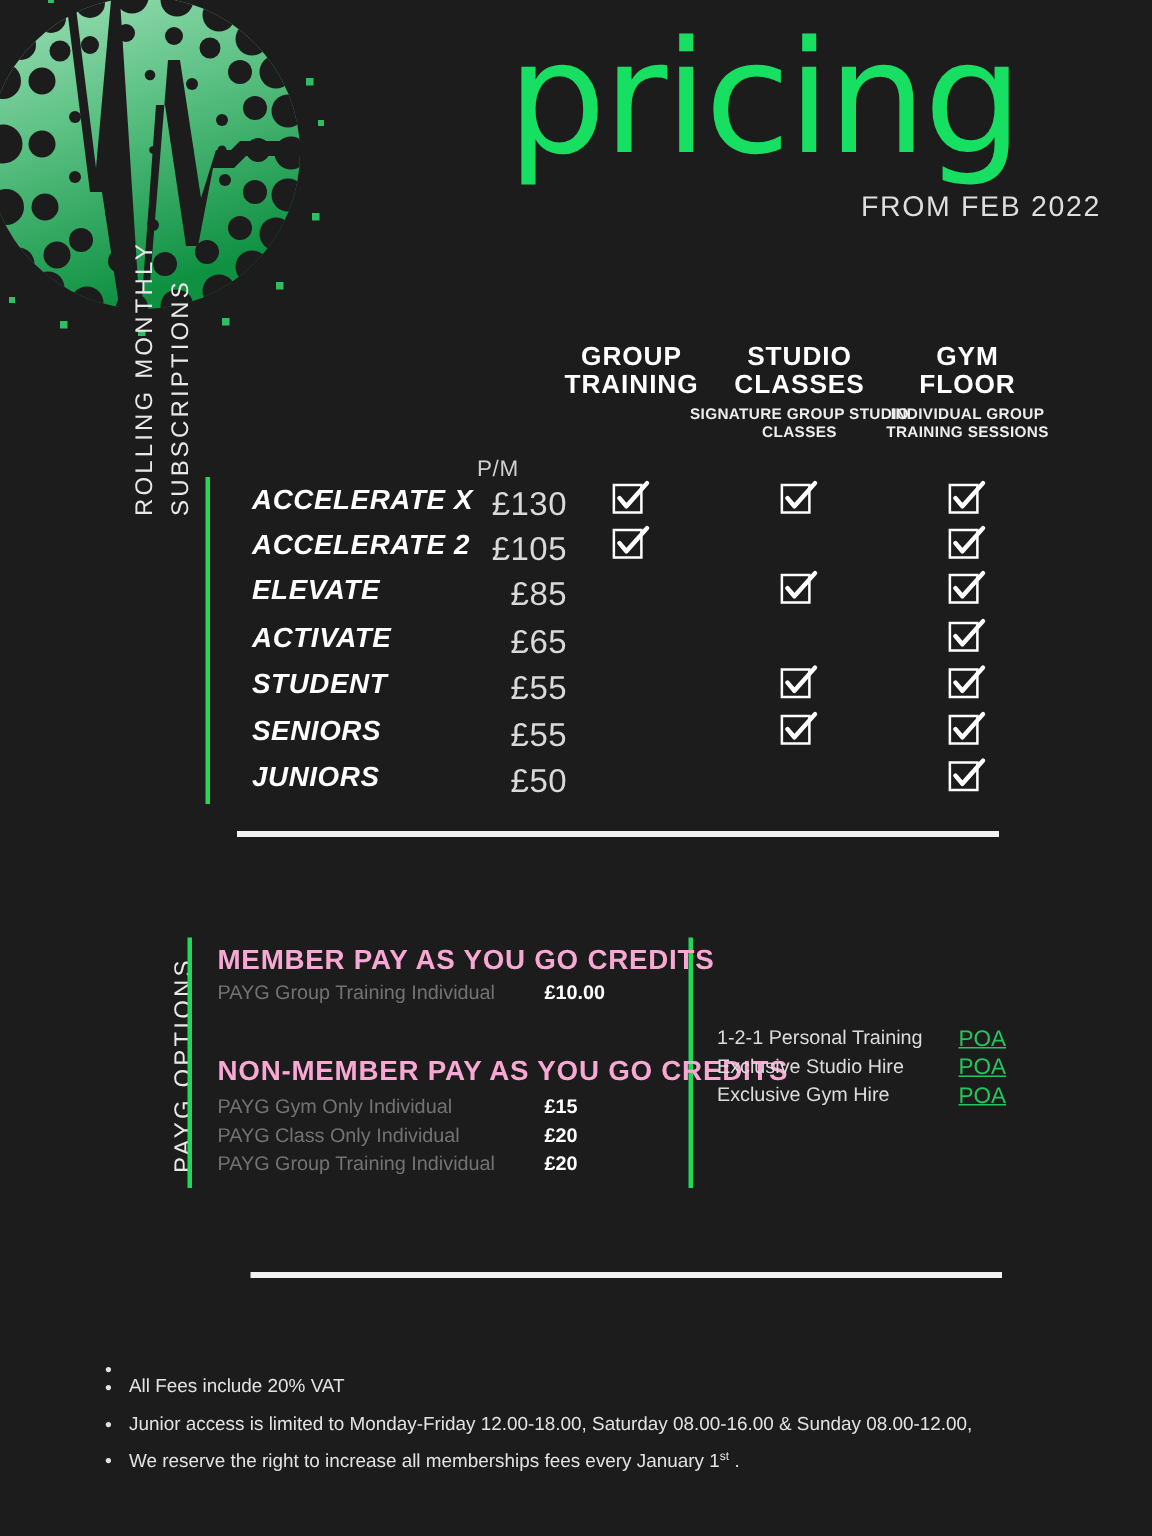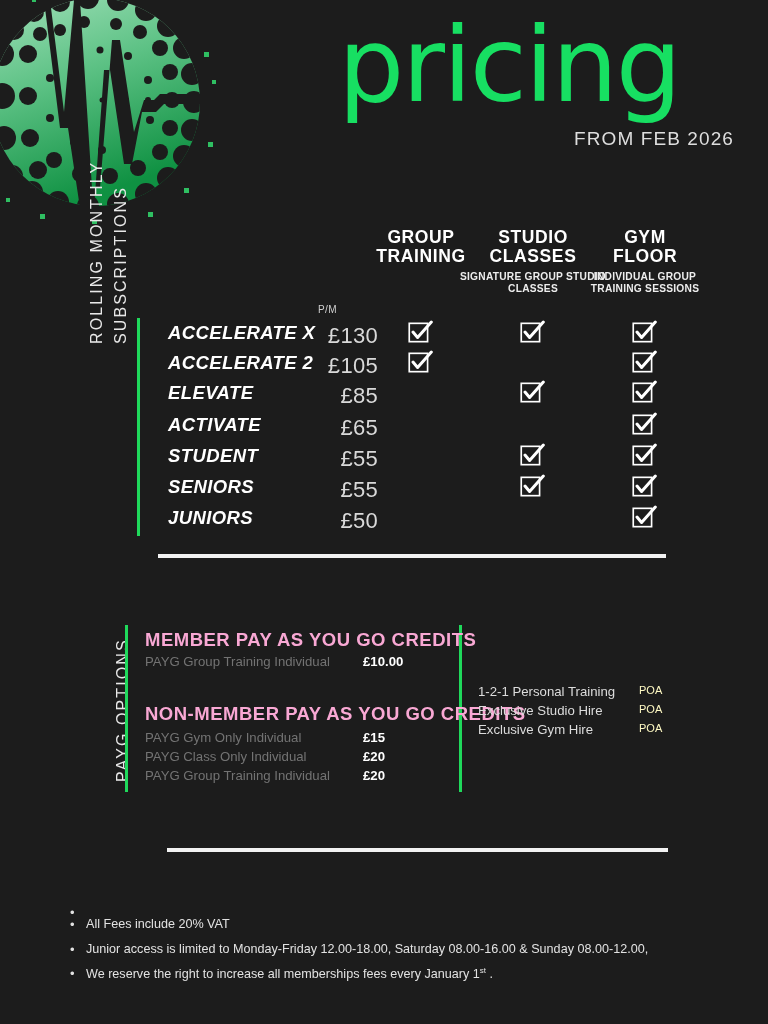--- a/index.html
+++ b/index.html
@@ -106,21 +106,21 @@
     color: #ededed;
   }
   #head-group  { left: 346px; top: 228px; }
   #head-studio { left: 458px; top: 228px; }
   #head-gym    { left: 570px; top: 228px; }
 
   #pm-label {
     position: absolute;
     left: 318px;
     top: 304px;
-    font-size: 10px;
+    font-size: 15px;
     color: #cfcfcf;
     letter-spacing: 0.4px;
   }
 
   .plan-row {
     position: absolute;
     left: 150px;
     width: 560px;
     height: 30px;
   }
@@ -235,22 +235,23 @@
     left: 0;
     top: 0;
     font-size: 13.2px;
     color: #dcdcdc;
     white-space: nowrap;
   }
   .poa-price {
     position: absolute;
     left: 161px;
     top: 0;
-    font-size: 11px;
-    color: #fef9c3;
+    font-size: 15px;
+    color: #22c55e;
+    text-decoration: underline;
   }
 
   
   #footer-notes {
     position: absolute;
     left: 70px;
     top: 906px;
     width: 640px;
   }
   .note {
@@ -357,21 +358,21 @@
       <rect x="104" y="228" width="5" height="5"></rect>
     <rect x="52" y="222" width="5" height="5"></rect>
       <rect x="18" y="206" width="4" height="4"></rect>
     <rect x="6" y="30" width="4" height="4"></rect>
       <rect x="44" y="6" width="4" height="4"></rect>
   </g>
 </svg>
 
 <div id="title-block">
   <span id="page-title">pricing</span>
-  <span id="title-sub">FROM FEB 2026</span>
+  <span id="title-sub">FROM FEB 2022</span>
 </div>
 
 <div id="subs-section"></div>
 
 <div class="rot-label" id="subs-rot-1">ROLLING MONTHLY</div>
 <div class="rot-label" id="subs-rot-2">SUBSCRIPTIONS</div>
 <div id="subs-green-bar"></div>
 
 <div class="col-head" id="head-group">
   <span class="ch-title">GROUP</span>

